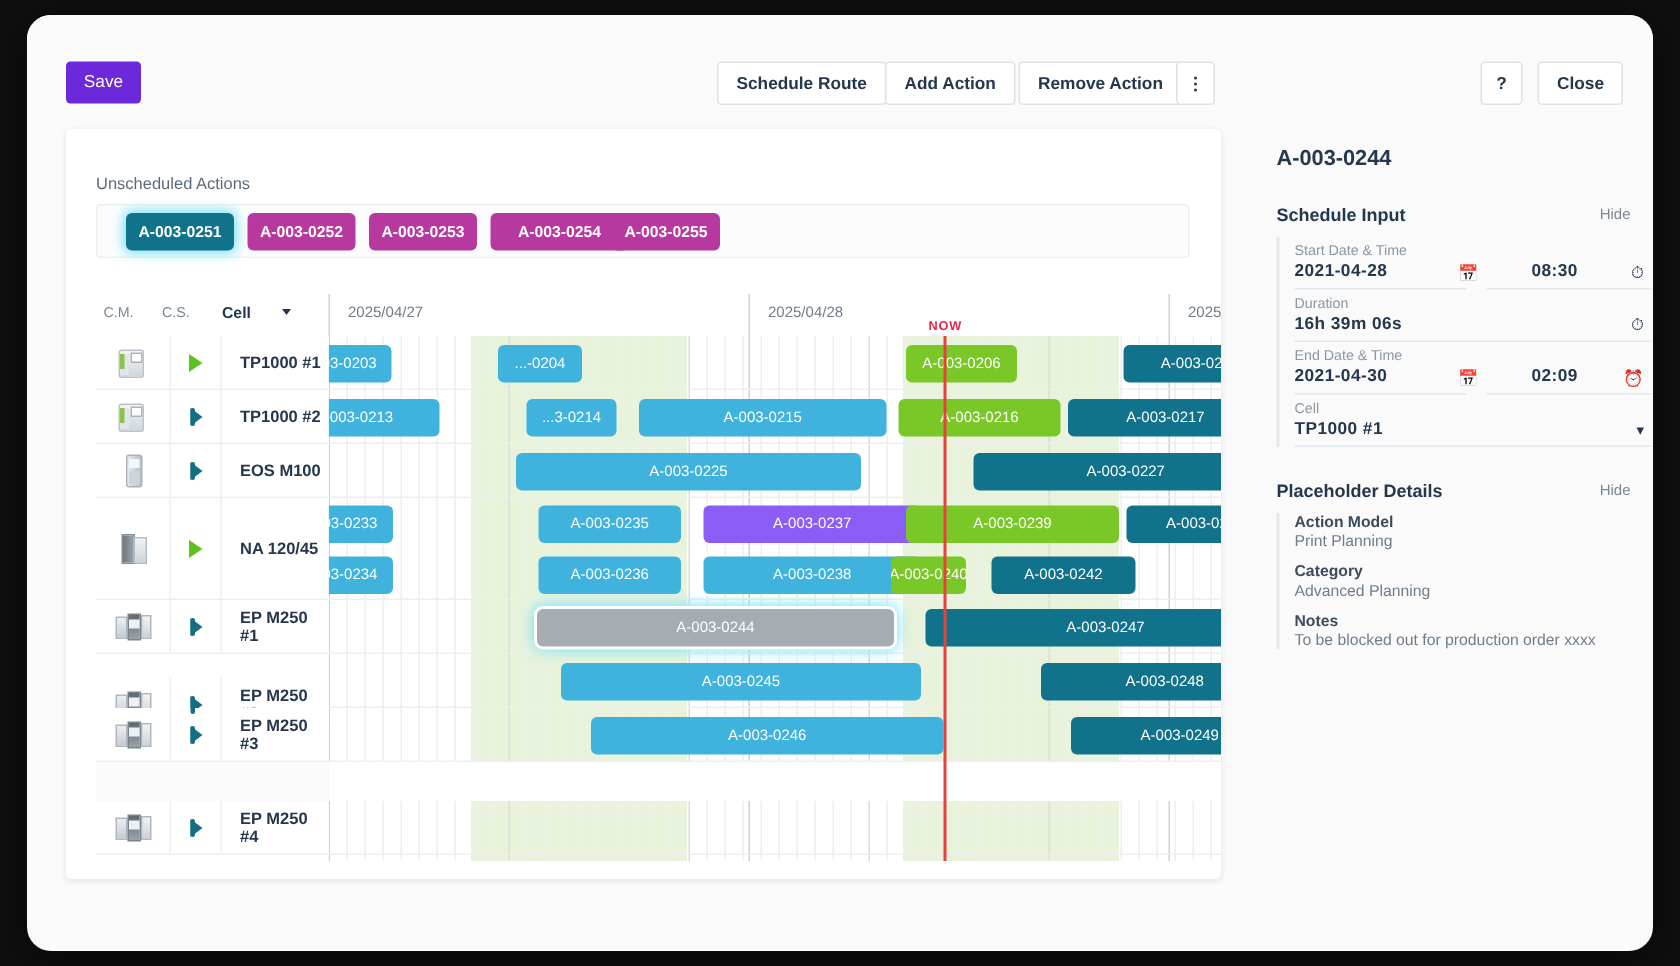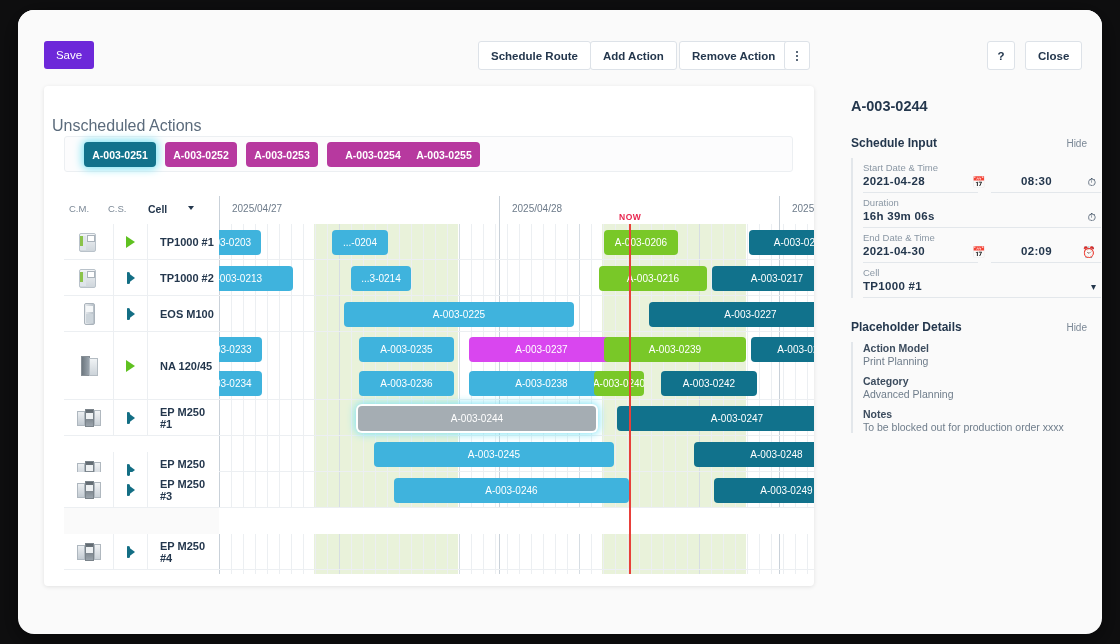--- a/index.html
+++ b/index.html
@@ -52,22 +52,22 @@
 
   
   #gantt-card {
     position: absolute; left: 26px; top: 76px;
     width: 770px; height: 500px;
     background: #fff; border-radius: 4px;
     box-shadow: 0 1px 4px rgba(0,0,0,.10);
     overflow: hidden;
   }
   #unsched-label {
-    position: absolute; left: 8px; top: 31px;
-    font-size: 16px; color: #5b6b7c;
+    position: absolute; left: 20px; top: 31px;
+    font-size: 11px; color: #5b6b7c;
   }
   #unsched-strip {
     position: absolute; left: 20px; top: 50px;
     width: 729px; height: 36px;
     background: #fcfcfd; border: 1px solid #eceff2; border-radius: 3px;
   }
   .chip {
     position: absolute; top: 56px; height: 25px;
     border-radius: 4px; color: #fff;
     font-size: 10.5px; font-weight: bold;
@@ -292,27 +292,28 @@
             <div class="row-sep" style="top: 283px;"></div>
             <div class="gap-band" style="top: 284px; height: 26px;"></div>
             <div class="row-sep" style="top: 309px;"></div>
             <div class="row-sep" style="top: 345px;"></div>
             <div class="bar" style="top: 5.5px; height: 25px; left: -30px; width: 72px; background: rgb(63, 179, 221);">A-003-0203</div>
             <div class="bar" style="top: 5.5px; height: 25px; left: 113px; width: 56px; background: rgb(63, 179, 221);">...-0204</div>
             <div class="bar" style="top: 5.5px; height: 25px; left: 385px; width: 74px; background: rgb(121, 200, 40);">A-003-0206</div>
             <div class="bar" style="top: 5.5px; height: 25px; left: 530px; width: 102px; background: rgb(17, 114, 140);">A-003-0207</div>
             <div class="bar" style="top: 41.5px; height: 25px; left: -40px; width: 114px; background: rgb(63, 179, 221);">A-003-0213</div>
             <div class="bar" style="top: 41.5px; height: 25px; left: 132px; width: 60px; background: rgb(63, 179, 221);">...3-0214</div>
+            <div class="bar" style="top: 41.5px; height: 25px; left: 207px; width: 165px; background: rgb(63, 179, 221);">A-003-0215</div>
             <div class="bar" style="top: 41.5px; height: 25px; left: 380px; width: 108px; background: rgb(121, 200, 40);">A-003-0216</div>
             <div class="bar" style="top: 41.5px; height: 25px; left: 493px; width: 130px; background: rgb(17, 114, 140);">A-003-0217</div>
             <div class="bar" style="top: 77.5px; height: 25px; left: 125px; width: 230px; background: rgb(63, 179, 221);">A-003-0225</div>
             <div class="bar" style="top: 77.5px; height: 25px; left: 430px; width: 203px; background: rgb(17, 114, 140);">A-003-0227</div>
             <div class="bar" style="top: 112.5px; height: 25px; left: -30px; width: 73px; background: rgb(63, 179, 221);">A-003-0233</div>
             <div class="bar" style="top: 112.5px; height: 25px; left: 140px; width: 95px; background: rgb(63, 179, 221);">A-003-0235</div>
-            <div class="bar" style="top: 112.5px; height: 25px; left: 250px; width: 145px; background: #d946ef;">A-003-0237</div>
+            <div class="bar" style="top: 112.5px; height: 25px; left: 250px; width: 145px; background: #8b5cf6;">A-003-0237</div>
             <div class="bar" style="top: 112.5px; height: 25px; left: 385px; width: 142px; background: rgb(121, 200, 40);">A-003-0239</div>
             <div class="bar" style="top: 112.5px; height: 25px; left: 532px; width: 105px; background: rgb(17, 114, 140);">A-003-0241</div>
             <div class="bar" style="top: 146.5px; height: 25px; left: -30px; width: 73px; background: rgb(63, 179, 221);">A-003-0234</div>
             <div class="bar" style="top: 146.5px; height: 25px; left: 140px; width: 95px; background: rgb(63, 179, 221);">A-003-0236</div>
             <div class="bar" style="top: 146.5px; height: 25px; left: 250px; width: 145px; background: rgb(63, 179, 221);">A-003-0238</div>
             <div class="bar" style="top: 146.5px; height: 25px; left: 375px; width: 50px; background: rgb(121, 200, 40);">A-003-0240</div>
             <div class="bar" style="top: 146.5px; height: 25px; left: 442px; width: 96px; background: rgb(17, 114, 140);">A-003-0242</div>
             <div class="bar sel" style="top: 181.5px; height: 25px; left: 139px; width: 238px; background: rgb(165, 173, 179);">A-003-0244</div>
             <div class="bar" style="top: 181.5px; height: 25px; left: 398px; width: 240px; background: rgb(17, 114, 140);">A-003-0247</div>
             <div class="bar" style="top: 217.5px; height: 25px; left: 155px; width: 240px; background: rgb(63, 179, 221);">A-003-0245</div>

